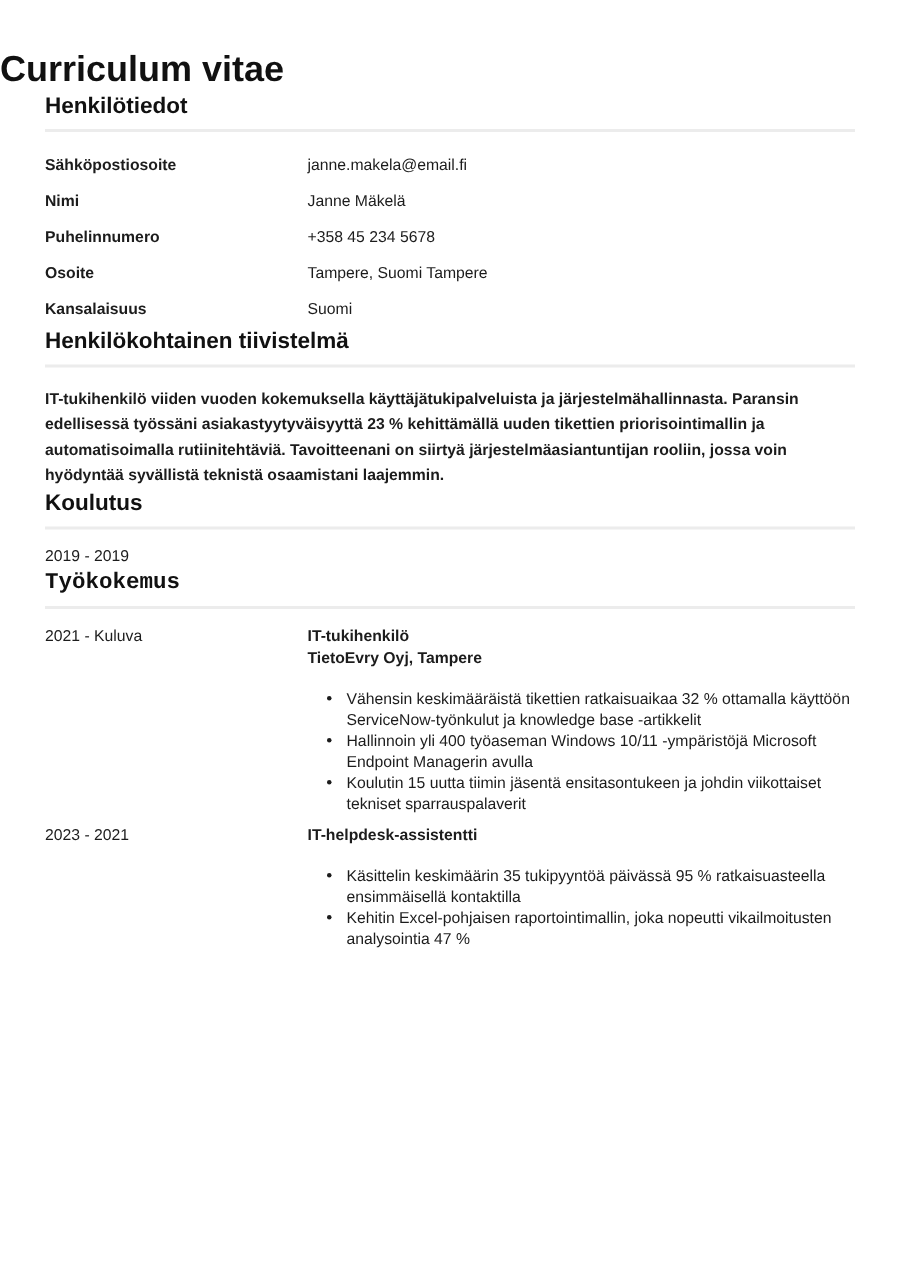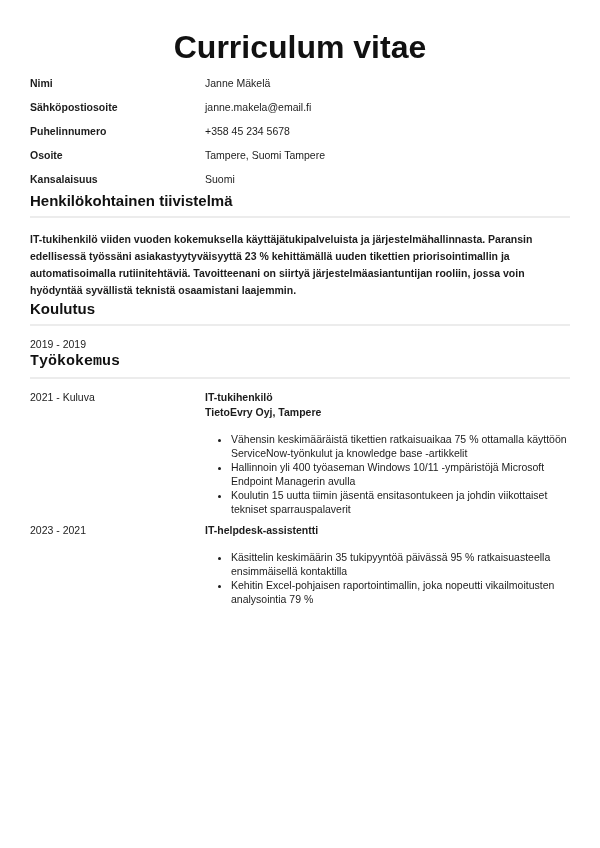--- a/index.html
+++ b/index.html
@@ -7,24 +7,24 @@
     position: relative;
     width: 600px;
     height: 848px;
     background: #ffffff;
     overflow: hidden;
     font-family: "Liberation Sans", "DejaVu Sans", sans-serif;
     color: #1c1c1c;
   }
   h1.doc-title {
     margin: 33px 0 0 0;
-    font-size: 32px;
+    font-size: 24px;
     line-height: 28px;
     font-weight: 700;
-    text-align: center;
+    text-align: left;
     color: #111111;
   }
   .content { padding: 0 30px; }
   h2.section-heading {
     font-size: 15px;
     line-height: 19px;
     font-weight: 700;
     color: #111111;
     margin: 0;
     padding-bottom: 6px;
@@ -78,28 +78,29 @@
 </style>
 </head>
 <body>
 
 <div class="page">
   <h1 class="doc-title">Curriculum vitae</h1>
 
   <div class="content">
 
     <section>
+      <h2 class="section-heading mt-heading-1">Henkilötiedot</h2>
       <div class="detail-rows">
+        <div class="detail-row">
+          <div class="detail-label">Sähköpostiosoite</div>
+          <div class="detail-value">janne.makela@email.fi</div>
+        </div>
         <div class="detail-row">
           <div class="detail-label">Nimi</div>
           <div class="detail-value">Janne Mäkelä</div>
-        </div>
-        <div class="detail-row">
-          <div class="detail-label">Sähköpostiosoite</div>
-          <div class="detail-value">janne.makela@email.fi</div>
         </div>
         <div class="detail-row">
           <div class="detail-label">Puhelinnumero</div>
           <div class="detail-value">+358 45 234 5678</div>
         </div>
         <div class="detail-row">
           <div class="detail-label">Osoite</div>
           <div class="detail-value">Tampere, Suomi Tampere</div>
         </div>
         <div class="detail-row">
@@ -123,33 +124,33 @@
 
     <section>
       <h2 class="section-heading mt-heading-4">Työkokemus</h2>
 
       <div class="entry mt-entry">
         <div class="entry-period">2021 - Kuluva</div>
         <div class="entry-main">
           <div class="entry-title">IT-tukihenkilö</div>
           <div class="entry-org">TietoEvry Oyj, Tampere</div>
           <ul class="bullets">
-            <li>Vähensin keskimääräistä tikettien ratkaisuaikaa 75 % ottamalla käyttöön ServiceNow-työnkulut ja knowledge base -artikkelit</li>
+            <li>Vähensin keskimääräistä tikettien ratkaisuaikaa 32 % ottamalla käyttöön ServiceNow-työnkulut ja knowledge base -artikkelit</li>
             <li>Hallinnoin yli 400 työaseman Windows 10/11 -ympäristöjä Microsoft Endpoint Managerin avulla</li>
             <li>Koulutin 15 uutta tiimin jäsentä ensitasontukeen ja johdin viikottaiset tekniset sparrauspalaverit</li>
           </ul>
         </div>
       </div>
 
       <div class="entry mt-entry-2">
         <div class="entry-period">2023 - 2021</div>
         <div class="entry-main">
           <div class="entry-title">IT-helpdesk-assistentti</div>
           <ul class="bullets">
             <li>Käsittelin keskimäärin 35 tukipyyntöä päivässä 95 % ratkaisuasteella ensimmäisellä kontaktilla</li>
-            <li>Kehitin Excel-pohjaisen raportointimallin, joka nopeutti vikailmoitusten analysointia 79 %</li>
+            <li>Kehitin Excel-pohjaisen raportointimallin, joka nopeutti vikailmoitusten analysointia 47 %</li>
           </ul>
         </div>
       </div>
     </section>
 
   </div>
 </div>
 
 </body></html>

